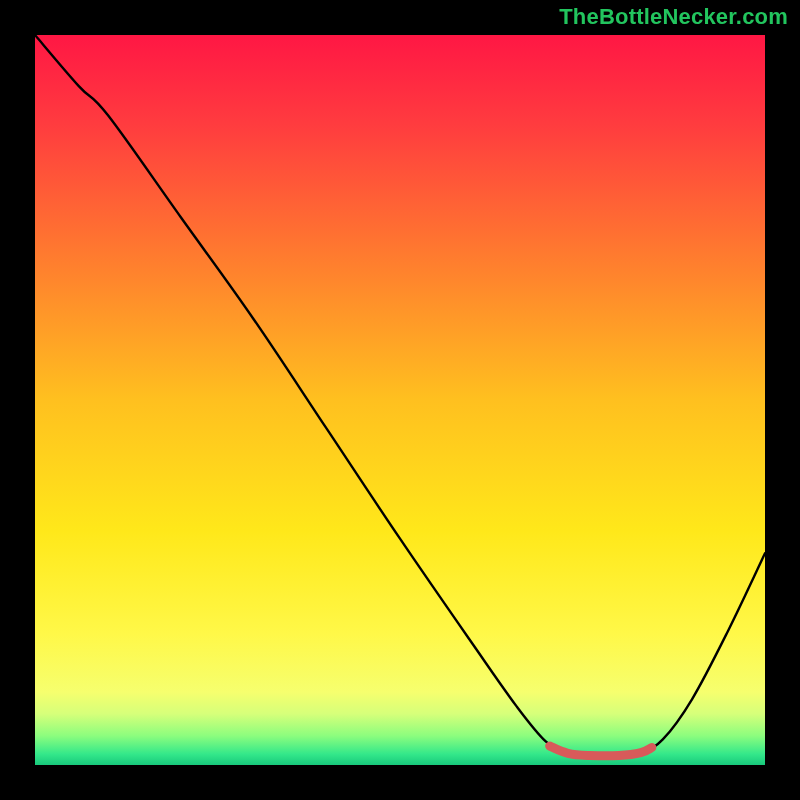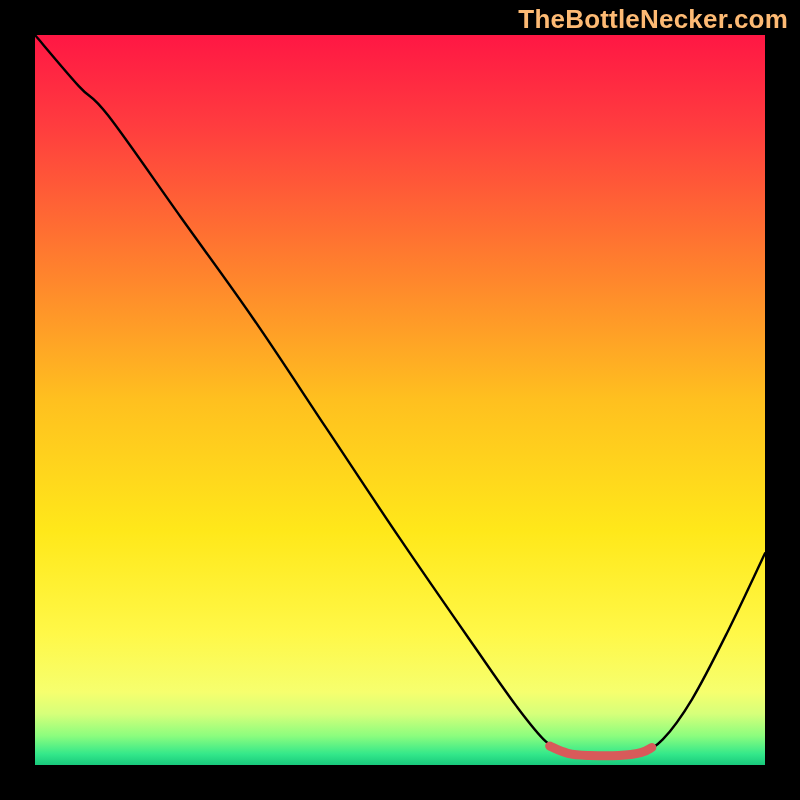--- a/index.html
+++ b/index.html
@@ -14,22 +14,22 @@
   .outer {
     position: relative;
     width: 800px;
     height: 800px;
     background: #000;
   }
   .watermark {
     position: absolute;
     top: 4px;
     right: 12px;
-    color: #fdba74;
-    font-size: 26px;
+    color: #22c55e;
+    font-size: 22px;
     font-weight: 600;
     letter-spacing: 0.2px;
     z-index: 5;
   }
   .plot-frame {
     position: absolute;
     left: 35px;
     top: 35px;
     width: 730px;
     height: 730px;

